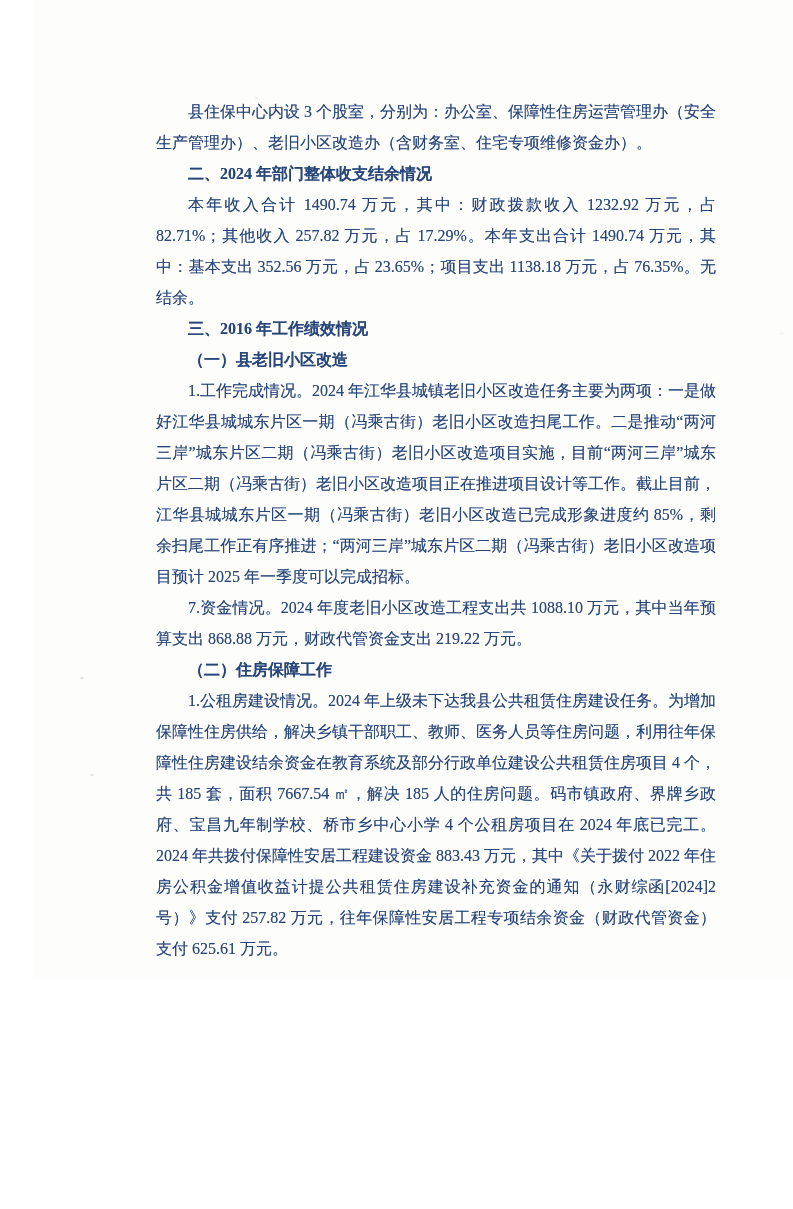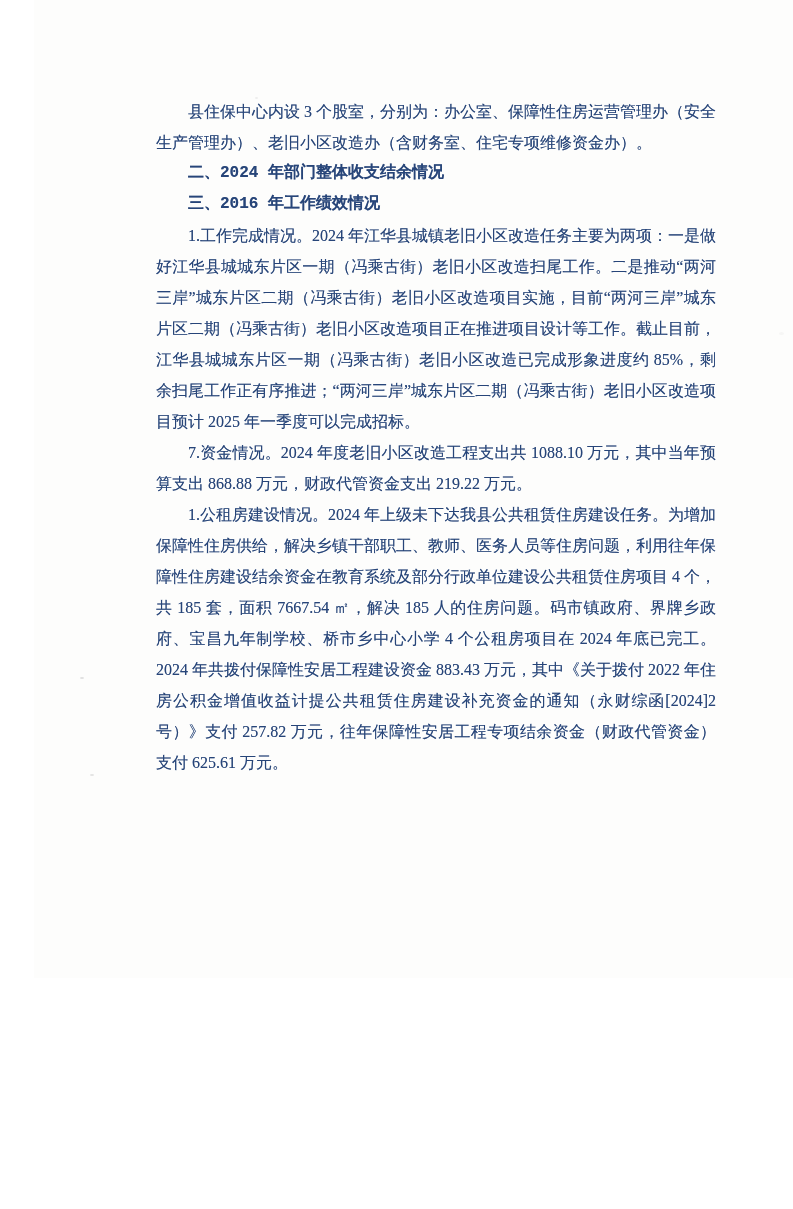--- a/index.html
+++ b/index.html
@@ -26,50 +26,53 @@
     text-align:justify;
   }
 
   .para{
     margin:0;
     text-indent:2em;
     
     text-shadow:0 0 0.6px rgba(39,69,121,0.5);
   }
 
-  .heading{font-weight:700;font-family:Liberation Mono, monospace;}
+  .heading{font-weight:700;}
   .para b{font-weight:400;}
 
   
   .speck{position:absolute;background:#c9c9c9;border-radius:50%;}
   .speck-1{left:46px;top:677px;width:4px;height:2px;opacity:.55;}
   .speck-2{left:56px;top:774px;width:4px;height:2px;opacity:.5;}
   .speck-3{left:221px;top:97px;width:3px;height:2px;opacity:.3;}
   .speck-4{left:745px;top:332px;width:5px;height:3px;opacity:.12;}
 </style>
 </head>
 <body>
 
 <div class="page">
 
   <div class="content">
 
     <p class="para">县住保中心内设 3 个股室，分别为：办公室、保障性住房运营管理办（安全生产管理办）、老旧小区改造办（含财务室、住宅专项维修资金办）。</p>
 
     <p class="para heading">二、2024 年部门整体收支结余情况</p>
 
+    <p class="para">本年收入合计 1490.74 万元，其中：财政拨款收入 1232.92 万元，占 82.71%；其他收入 257.82 万元，占 17.29%。本年支出合计 1490.74 万元，其中：基本支出 352.56 万元，占 23.65%；项目支出 1138.18 万元，占 76.35%。无结余。</p>
 
     <p class="para heading">三、2016 年工作绩效情况</p>
 
 
+    <p class="para heading">（一）县老旧小区改造</p>
 
     <p class="para"><b>1.工作完成情况。</b><span>2024 年江华县城镇老旧小区改造任务主要为两项：一是做好江华县城城东片区一期（冯乘古街）老旧小区改造扫尾工作。二是推动“两河三岸”城东片区二期（冯乘古街）老旧小区改造项目实施，目前“两河三岸”城东片区二期（冯乘古街）老旧小区改造项目正在推进项目设计等工作。截止目前，江华县城城东片区一期（冯乘古街）老旧小区改造已完成形象进度约 85%，剩余扫尾工作正有序推进；“两河三岸”城东片区二期（冯乘古街）老旧小区改造项目预计 2025 年一季度可以完成招标。</span></p>
 
     <p class="para"><b>7.资金情况。</b><span>2024 年度老旧小区改造工程支出共 1088.10 万元，其中当年预算支出 868.88 万元，财政代管资金支出 219.22 万元。</span></p>
 
+    <p class="para heading">（二）住房保障工作</p>
 
     <p class="para"><b>1.公租房建设情况。</b><span>2024 年上级未下达我县公共租赁住房建设任务。为增加保障性住房供给，解决乡镇干部职工、教师、医务人员等住房问题，利用往年保障性住房建设结余资金在教育系统及部分行政单位建设公共租赁住房项目 4 个，共 185 套，面积 7667.54 ㎡，解决 185 人的住房问题。码市镇政府、界牌乡政府、宝昌九年制学校、桥市乡中心小学 4 个公租房项目在 2024 年底已完工。</span><b>2024 年共拨付保障性安居工程建设资金 883.43 万元</b><span>，其中《关于拨付 2022 年住房公积金增值收益计提公共租赁住房建设补充资金的通知（永财综函[2024]2 号）》支付 257.82 万元，往年保障性安居工程专项结余资金（财政代管资金）支付 625.61 万元。</span></p>
 
   </div>
 
   <div class="speck speck-1"></div>
   <div class="speck speck-2"></div>
   <div class="speck speck-3"></div>
   <div class="speck speck-4"></div>
 

